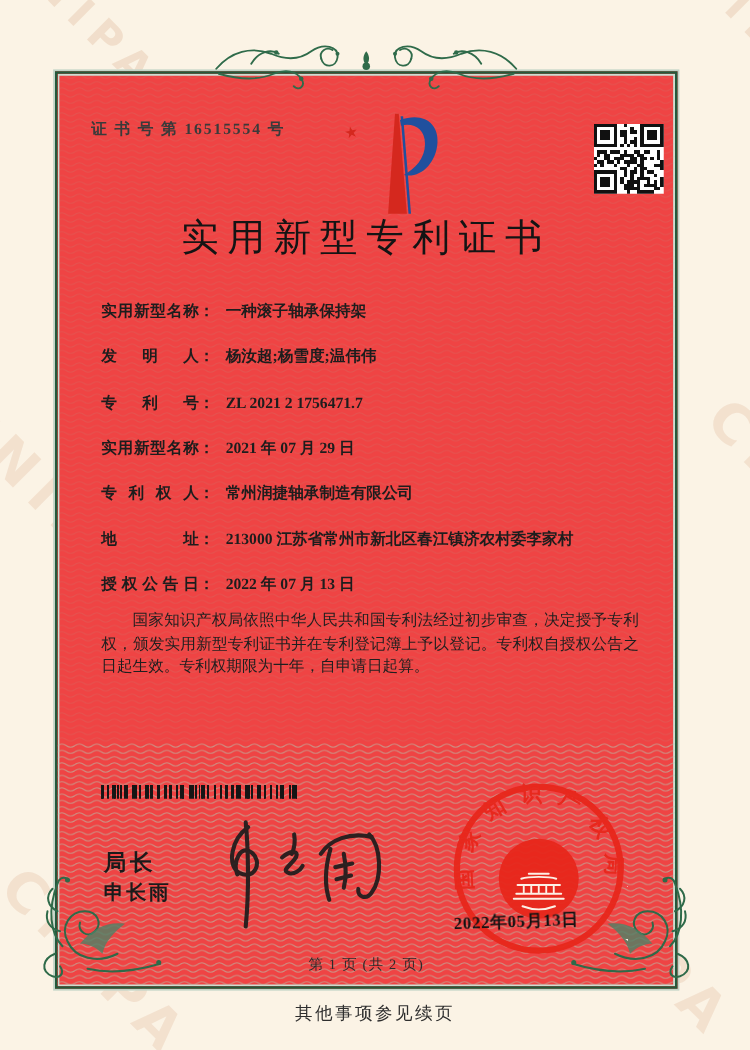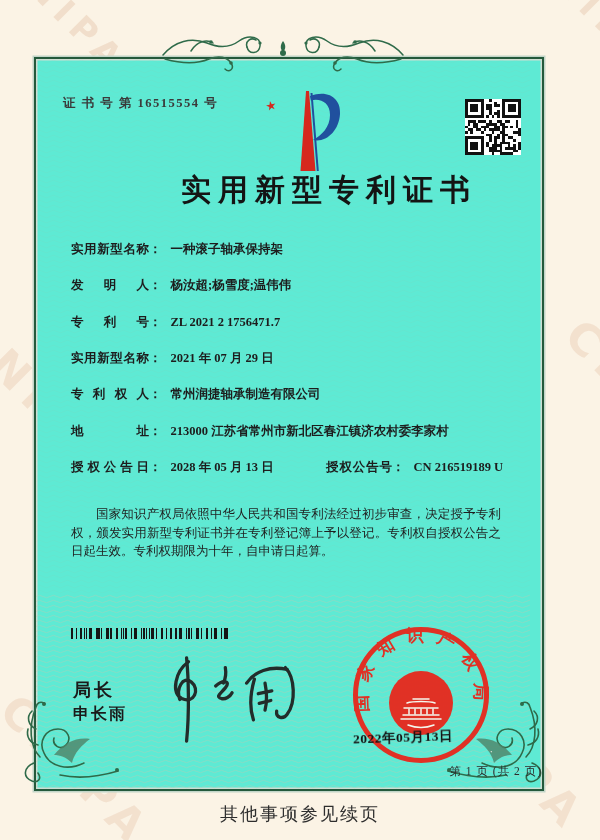--- a/index.html
+++ b/index.html
@@ -11,81 +11,79 @@
   }
   .wm{
     position:absolute; z-index:1;
     font-family:"DejaVu Sans", sans-serif;
     font-weight:bold; font-size:34px; letter-spacing:9px;
     color:rgba(219,174,144,0.30);
     transform:rotate(45deg); white-space:nowrap; pointer-events:none;
   }
   .wm.lg{font-size:44px; color:rgba(219,174,144,0.26);}
   .frame{
-    position:absolute; left:34px; top:57px; width:494px; height:730px;
+    position:absolute; left:44px; top:57px; width:494px; height:730px;
     border:2.5px solid #24593b;
     box-shadow:0 0 0 1.5px #c2d5c8, inset 0 0 0 1.5px #cdddd2;
-    background:#5eead4;
+    background:#ef4444;
     z-index:2;
-    padding-left:12px;
   }
   .waves{position:absolute; z-index:1; pointer-events:none;}
   .orn{position:absolute; z-index:3; pointer-events:none;}
   .cert-no{
     position:absolute; left:27px; top:36px; z-index:4;
     font-size:12.5px; letter-spacing:1.5px; color:#3a3a3a; font-weight:600;
   }
   .logo{position:absolute; left:204px; top:30px; z-index:4;}
   .qr{position:absolute; left:429px; top:40px; z-index:4;}
   .title{
     position:absolute; left:0; top:111px; width:100%; z-index:4;
-    text-align:center; font-size:30px; font-weight:700;
-    letter-spacing:7px; color:#141414;margin-left:40px;
+    text-align:center; font-size:30px; font-weight:400;
+    letter-spacing:7px; color:#141414;
   }
   .fields{position:absolute; left:35px; top:182px; width:430px; z-index:4;}
   .frow{position:absolute; left:0; width:430px; height:16px; font-size:12.5px; white-space:nowrap;}
   .flabel{
     display:inline-block; width:78px; vertical-align:top;
     text-align:justify; text-align-last:justify;
     font-weight:600; color:#1d1d1d;
   }
   .fcolon{font-weight:600; color:#1d1d1d;}
   .fvalue{margin-left:9px; font-weight:700; color:#1d1d1d;}
   .grant{position:absolute; left:255px; top:0; white-space:nowrap;}
   .grant .flabel{width:66px;}
   .body-text{
     position:absolute; left:35px; top:428px; width:430px; z-index:4;
     font-size:12.5px; line-height:18.6px; color:#1f1f1f;
     text-align:justify;
-    margin-top:18px;
   }
   .body-text p{margin:0; text-indent:2em;}
   .barcode{
     position:absolute; left:35px; top:569px; width:158px; height:11px; z-index:4;
     background:
       repeating-linear-gradient(90deg,#151515 0 1.5px,transparent 1.5px 5px),
       repeating-linear-gradient(90deg,#151515 0 2px,transparent 2px 9px),
       repeating-linear-gradient(90deg,#151515 0 1px,transparent 1px 13px);
   }
   .sig-title{position:absolute; left:37px; top:619px; z-index:4; font-size:18px; font-weight:700; letter-spacing:3px; color:#1a1a1a;}
   .sig-name{position:absolute; left:37px; top:645px; z-index:4; font-size:16px; font-weight:700; letter-spacing:2px; color:#1a1a1a;}
   .signature{position:absolute; left:131px; top:595px; z-index:5;}
   .seal{position:absolute; left:314px; top:565px; z-index:5;}
   .seal-date{
     position:absolute; left:317px; top:669px; width:142px; z-index:6;
     font-size:13.5px; font-weight:700; letter-spacing:0.5px; color:#111;
     transform:rotate(-2deg); white-space:nowrap;
   }
   .page-info{
     position:absolute; left:0; top:705px; width:100%; z-index:4;
-    text-align:right; font-size:11.5px; letter-spacing:1px; color:#2b2b2b;
+    text-align:center; font-size:11.5px; letter-spacing:1px; color:#2b2b2b;
   }
   .cont-note{
     position:absolute; left:0; top:802px; width:100%; z-index:3;
-    text-align:center; font-size:18px; letter-spacing:2px; color:#2e2e2e;
+    text-align:center; font-size:14px; letter-spacing:2px; color:#2e2e2e;
   }
   .corner-right{transform:scaleX(-1);}
 </style>
 </head>
 <body>
 
 <div class="page">
 
   <div class="wm" style="left:-14px;top:-8px;">CNIPA</div>
   <div class="wm" style="left:512px;top:-14px;">CNIPA</div>
@@ -331,24 +329,21 @@
       <div class="frow" style="top:109px">
         <span class="flabel">实用新型名称</span><span class="fcolon">：</span><span class="fvalue">2021 年 07 月 29 日</span>
       </div>
       <div class="frow" style="top:145px">
         <span class="flabel">专利权人</span><span class="fcolon">：</span><span class="fvalue">常州润捷轴承制造有限公司</span>
       </div>
       <div class="frow" style="top:182px">
         <span class="flabel">地址</span><span class="fcolon">：</span><span class="fvalue">213000 江苏省常州市新北区春江镇济农村委李家村</span>
       </div>
       <div class="frow" style="top:218px">
-        <span class="flabel">授权公告日</span><span class="fcolon">：</span><span class="fvalue">2028 年 05 月 13 日</span>
-        <span class="grant">
-          <span class="flabel">授权公告号</span><span class="fcolon">：</span><span class="fvalue">CN 216519189 U</span>
-        </span>
+        <span class="flabel">授权公告日</span><span class="fcolon">：</span><span class="fvalue">2022 年 07 月 13 日</span>
       </div>
     </div>
 
     <div class="body-text">
       <p>国家知识产权局依照中华人民共和国专利法经过初步审查，决定授予专利权，颁发实用新型专利证书并在专利登记簿上予以登记。专利权自授权公告之日起生效。专利权期限为十年，自申请日起算。</p>
     </div>
 
     <div class="barcode"></div>
 
     <div class="sig-title">局长</div>

